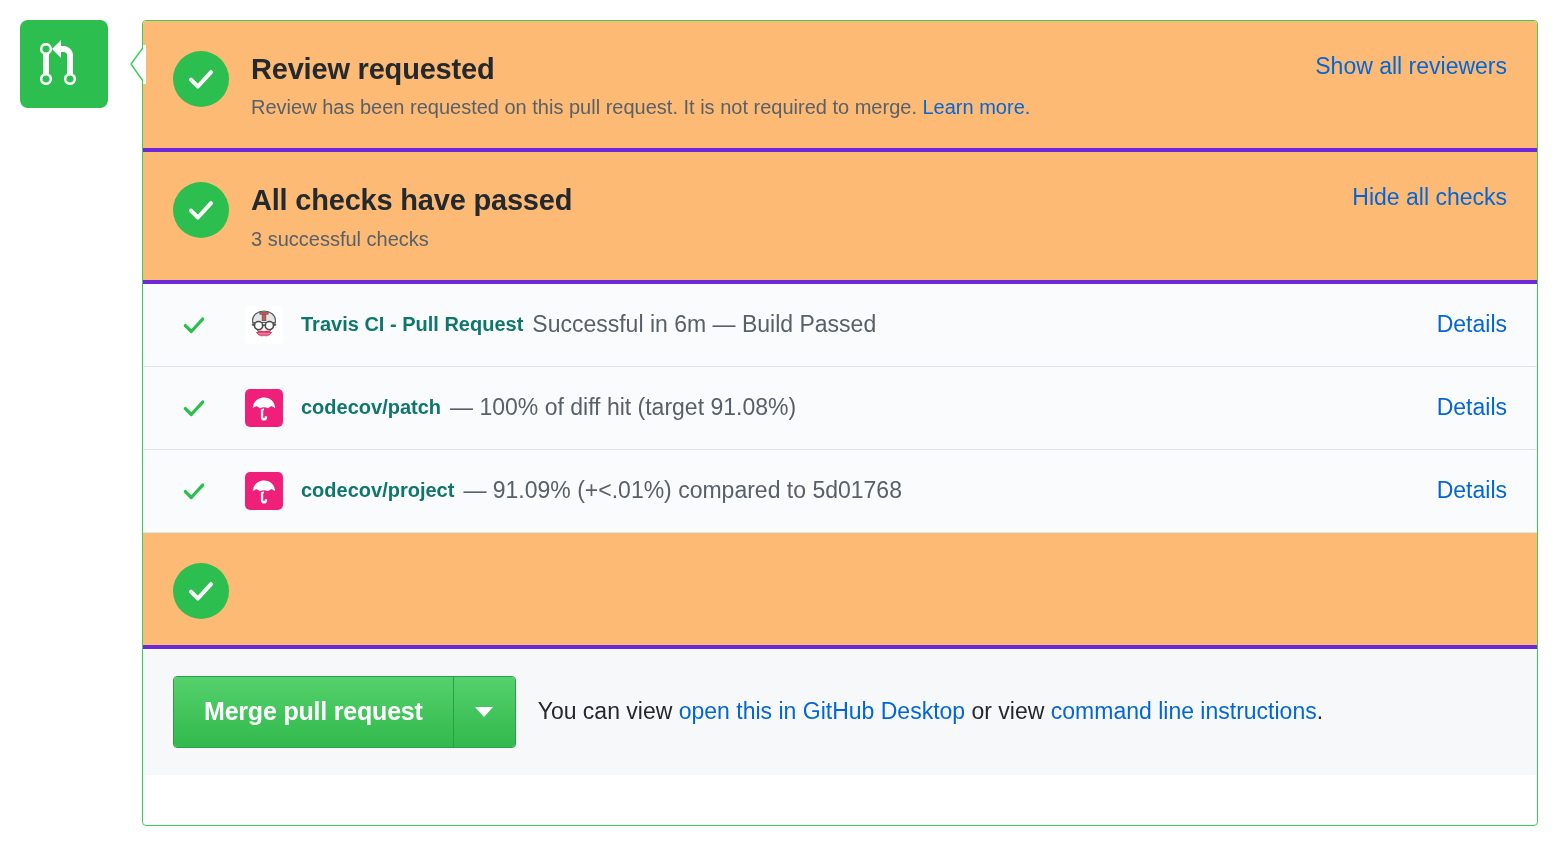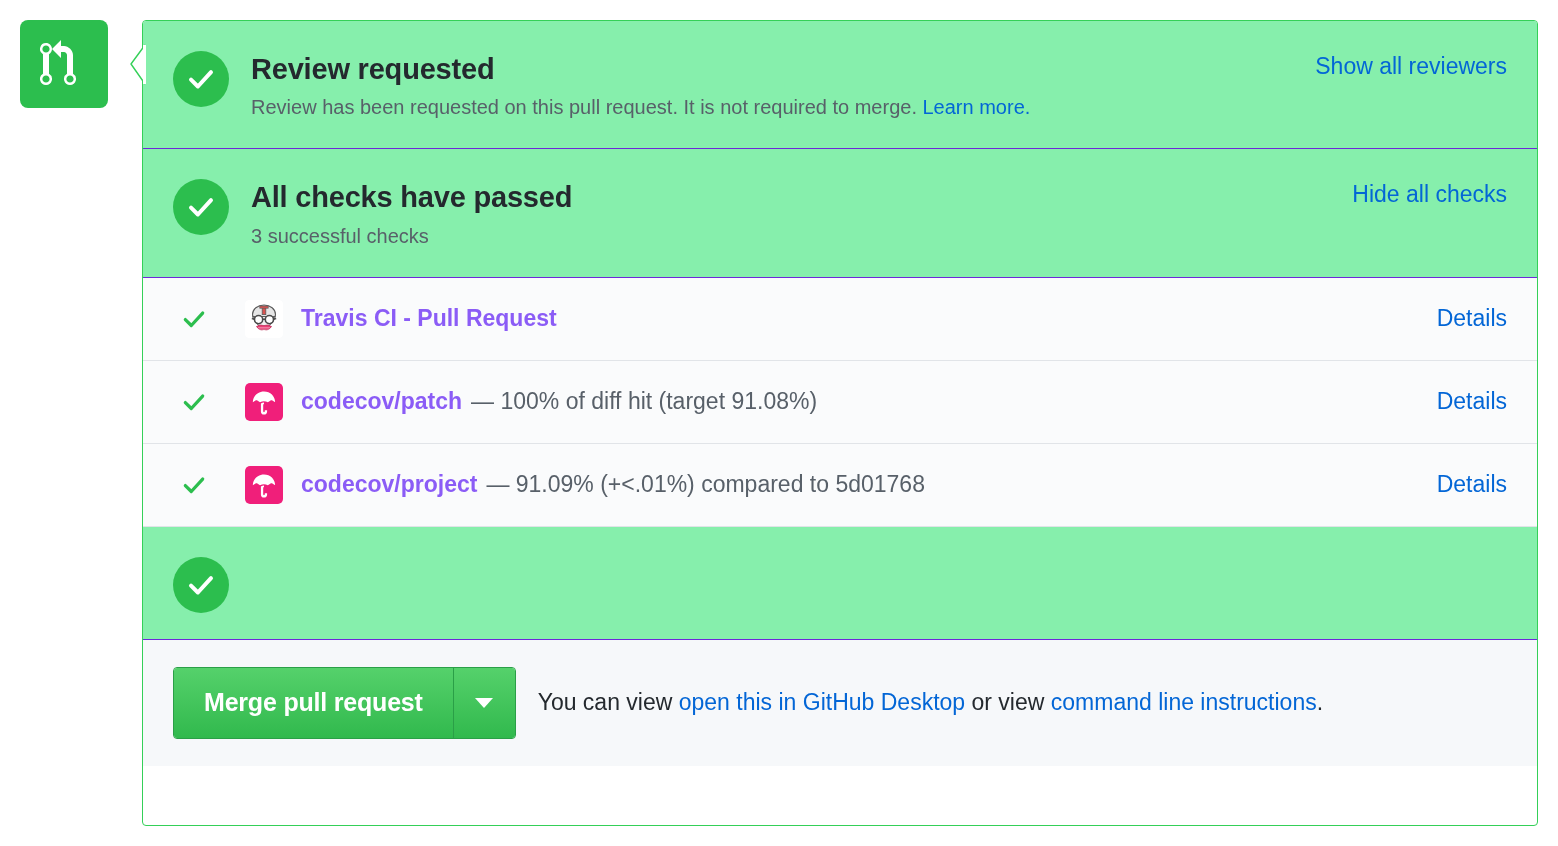--- a/index.html
+++ b/index.html
@@ -57,22 +57,22 @@
     border-radius: 4px;
     background: #ffffff;
     overflow: hidden;
   }
 
   
   .status-section {
     display: flex;
     align-items: flex-start;
     padding: 28px 30px 26px 30px;
-    border-bottom: 1px solid #6d28d9;
-    background: #86efac;
+    border-bottom: 4px solid #6d28d9;
+    background: #fdba74;
     position: relative;
   }
   .status-section:last-child { border-bottom: none; }
 
   .big-check {
     flex: 0 0 auto;
     width: 56px;
     height: 56px;
     border-radius: 50%;
     background: #2cbe4e;
@@ -141,23 +141,23 @@
     width: 38px;
     height: 38px;
     margin-right: 18px;
     border-radius: 4px;
     overflow: hidden;
     display: block;
   }
   .avatar svg { display: block; }
 
   .check-name {
-    font-size: 23px;
+    font-size: 20px;
     font-weight: bold;
-    color: #8b5cf6;
+    color: #0f766e;
     white-space: nowrap;
   }
   .check-desc {
     font-size: 23px;
     color: #586069;
     margin-left: 9px;
     white-space: nowrap;
     overflow: hidden;
     text-overflow: ellipsis;
   }
@@ -290,20 +290,21 @@
           <circle cx="13.6" cy="19.6" r="4.1" fill="#ffffff" stroke="#4a4a4a" stroke-width="1.6"></circle>
           <circle cx="24.4" cy="19.6" r="4.1" fill="#ffffff" stroke="#4a4a4a" stroke-width="1.6"></circle>
           <path d="M17.7 19.3 h2.6" stroke="#4a4a4a" stroke-width="1.6"></path>
           <path d="M6.8 18.6 l2.9 0.6 M31.2 18.6 l-2.9 0.6" stroke="#4a4a4a" stroke-width="1.4"></path>
 
           <path d="M11.5 26.5 q3.5 -2.6 7.5 -0.9 q4 -1.7 7.5 0.9 q-3 4.6 -7.5 3 q-4.5 1.6 -7.5 -3 z" fill="#e8376e" stroke="#b82c56" stroke-width="0.7"></path>
           <path d="M13 27.4 h12 M13.6 29 h10.8" stroke="#ffffff" stroke-width="0.7" opacity="0.55"></path>
         </svg>
       </span>
       <span class="check-name">Travis CI - Pull Request</span>
+      <span class="check-desc">Successful in 6m — Build Passed</span>
       <span class="check-spacer"></span>
       <span class="check-details">Details</span>
     </div>
 
     <div class="check-row">
       <span class="small-check">
         <svg width="26" height="26" viewBox="0 0 24 24" fill="none" stroke="#2cbe4e" stroke-width="3" stroke-linecap="round" stroke-linejoin="round">
           <polyline points="4,12.5 9.5,18 20,6.5"></polyline>
         </svg>
       </span>

